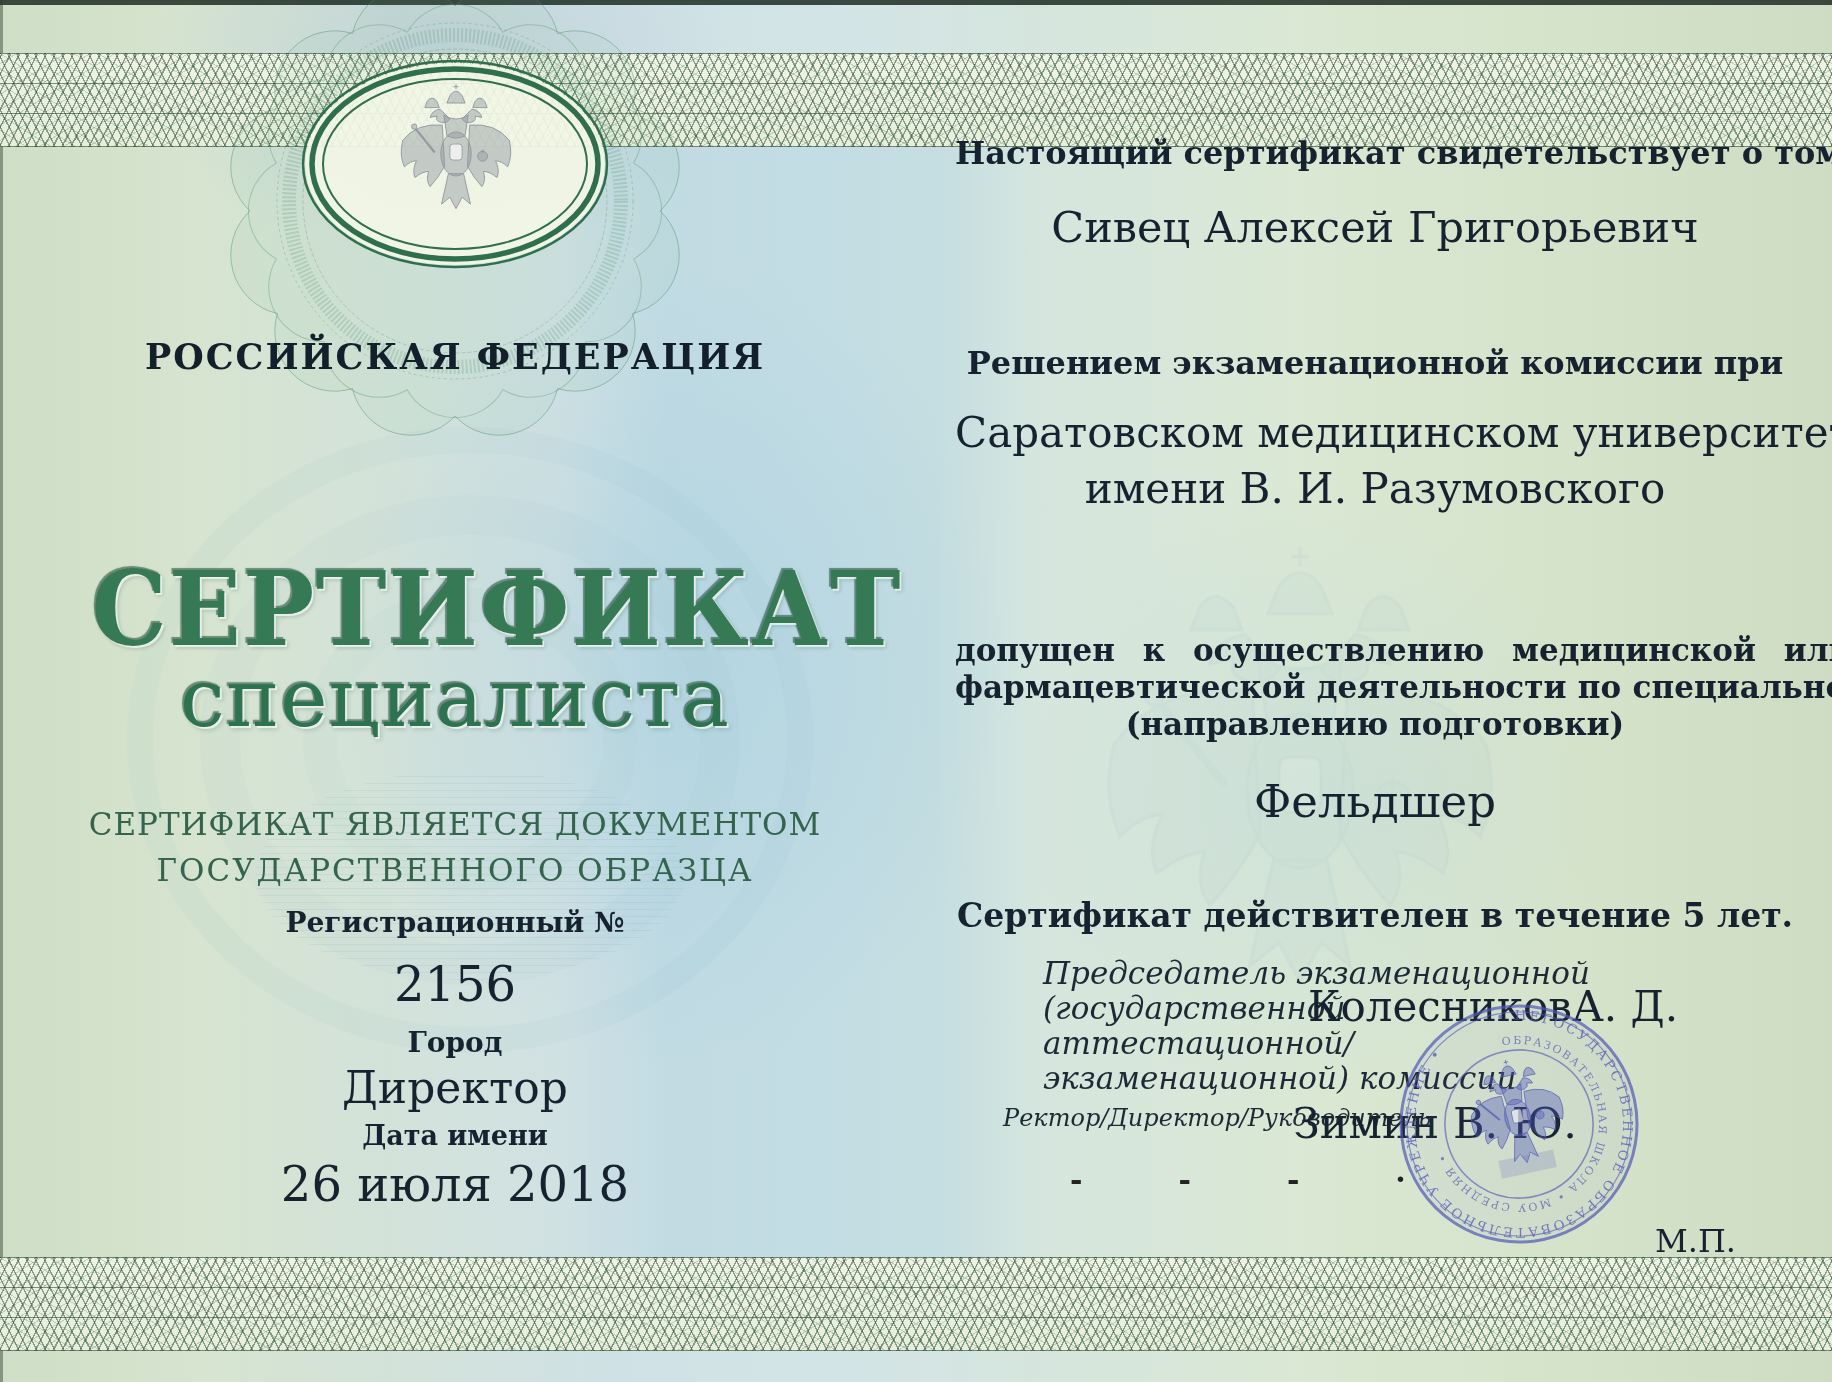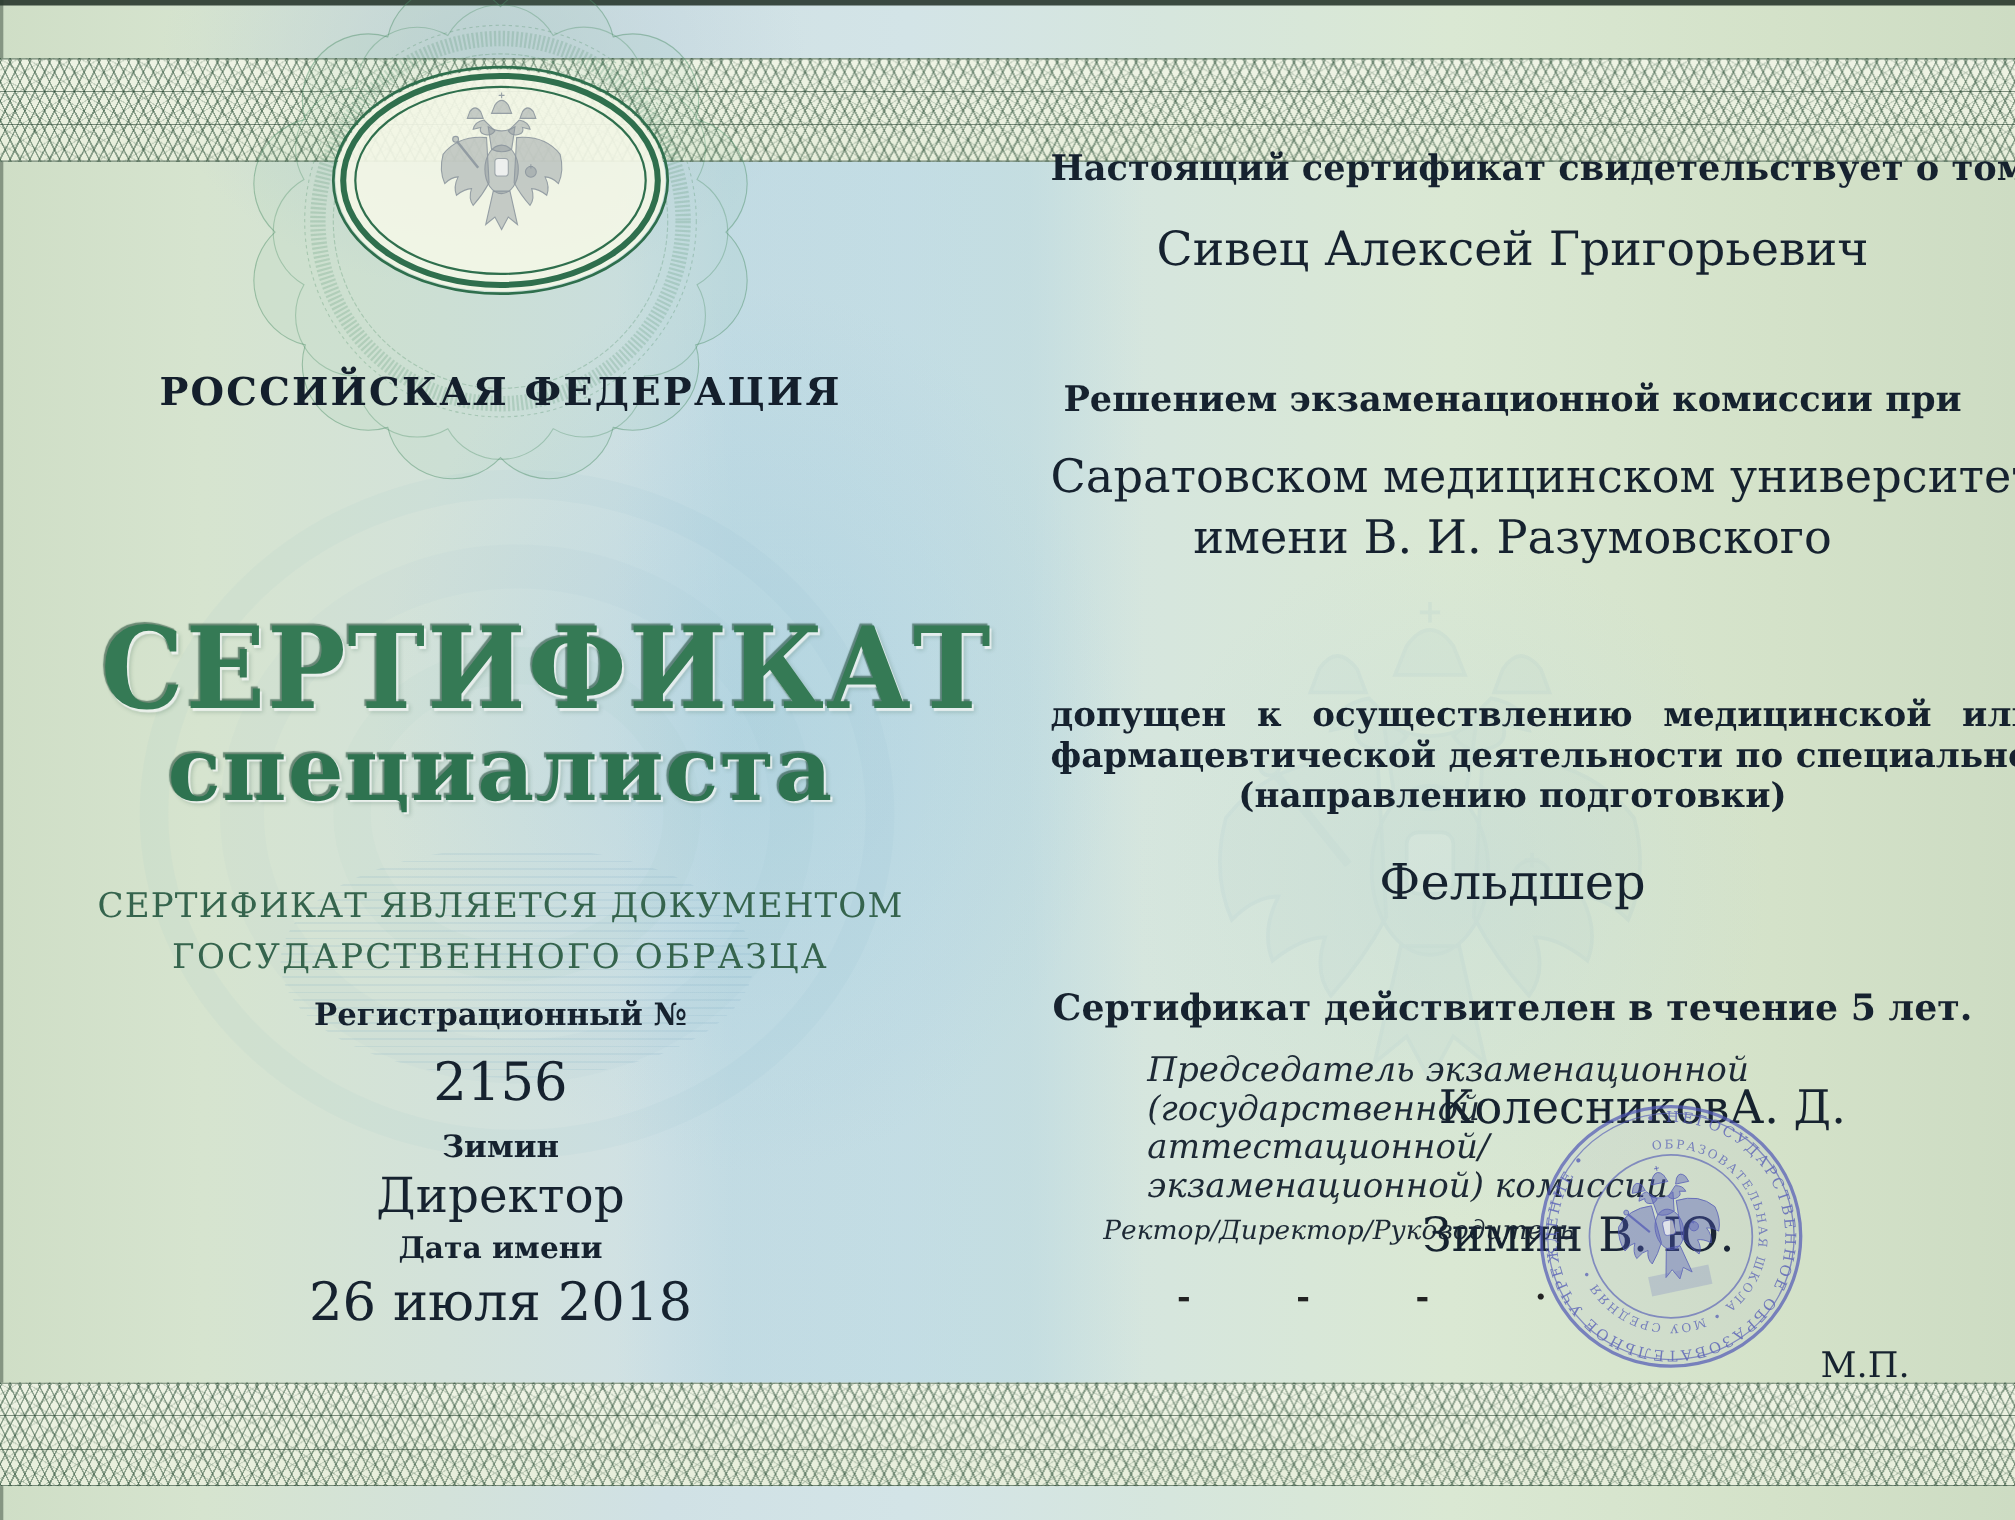--- a/index.html
+++ b/index.html
@@ -44,21 +44,21 @@
   .center-l{left:60px;width:790px;text-align:center;}
   .dark{color:#16222f;}
   
   .country{top:336px;font-size:35px;font-weight:bold;letter-spacing:2px;color:#141f2c;}
   .big-title{
     top:548px;font-size:103px;font-weight:bold;letter-spacing:2px;color:#357a55;
     transform:scaleX(.92);
     text-shadow:2px 2px 1px rgba(255,255,255,.75), -2px -2px 1px rgba(19,62,41,.55), 3px 3px 4px rgba(30,80,55,.25);
   }
   .sub-title{
-    top:652px;font-size:80px;font-weight:bold;letter-spacing:1px;color:#2e7350;
+    top:652px;font-size:80px;font-weight:normal;letter-spacing:1px;color:#2e7350;
     text-shadow:2px 2px 1px rgba(255,255,255,.75), -2px -2px 1px rgba(19,62,41,.55), 3px 3px 4px rgba(30,80,55,.25);
   }
   .statement1{top:806px;font-size:31px;letter-spacing:1px;color:#35644d;}
   .statement2{top:852px;font-size:31px;letter-spacing:2px;color:#35644d;}
   .reg-label{top:906px;font-size:28px;font-weight:bold;}
   .reg-number{top:956px;font-size:48px;}
   .city-label{top:1026px;font-size:28px;font-weight:bold;}
   .city-value{top:1062px;font-size:44px;}
   .date-label{top:1120px;font-size:27px;font-weight:bold;}
   .date-value{top:1156px;font-size:48px;}
@@ -150,21 +150,21 @@
     </g>
   </svg>
 
   <div class="t center-l country">РОССИЙСКАЯ ФЕДЕРАЦИЯ</div>
   <div class="t center-l big-title">СЕРТИФИКАТ</div>
   <div class="t center-l sub-title">специалиста</div>
   <div class="t center-l statement1">СЕРТИФИКАТ ЯВЛЯЕТСЯ ДОКУМЕНТОМ</div>
   <div class="t center-l statement2">ГОСУДАРСТВЕННОГО  ОБРАЗЦА</div>
   <div class="t center-l reg-label dark">Регистрационный №</div>
   <div class="t center-l reg-number dark">2156</div>
-  <div class="t center-l city-label dark">Зимин</div>
+  <div class="t center-l city-label dark">Город</div>
   <div class="t center-l city-value dark">Директор</div>
   <div class="t center-l date-label dark">Дата имени</div>
   <div class="t center-l date-value dark">26 июля 2018</div>
 
   <div class="t rc intro dark">Настоящий сертификат свидетельствует о том, что</div>
   <div class="t rc holder dark">Сивец Алексей Григорьевич</div>
   <div class="t rc decision dark">Решением экзаменационной комиссии при</div>
   <div class="t rc inst1 dark">Саратовском медицинском университете</div>
   <div class="t rc inst2 dark">имени В. И. Разумовского</div>
   <div class="t rc adm1 dark">допущен к осуществлению медицинской или</div>

